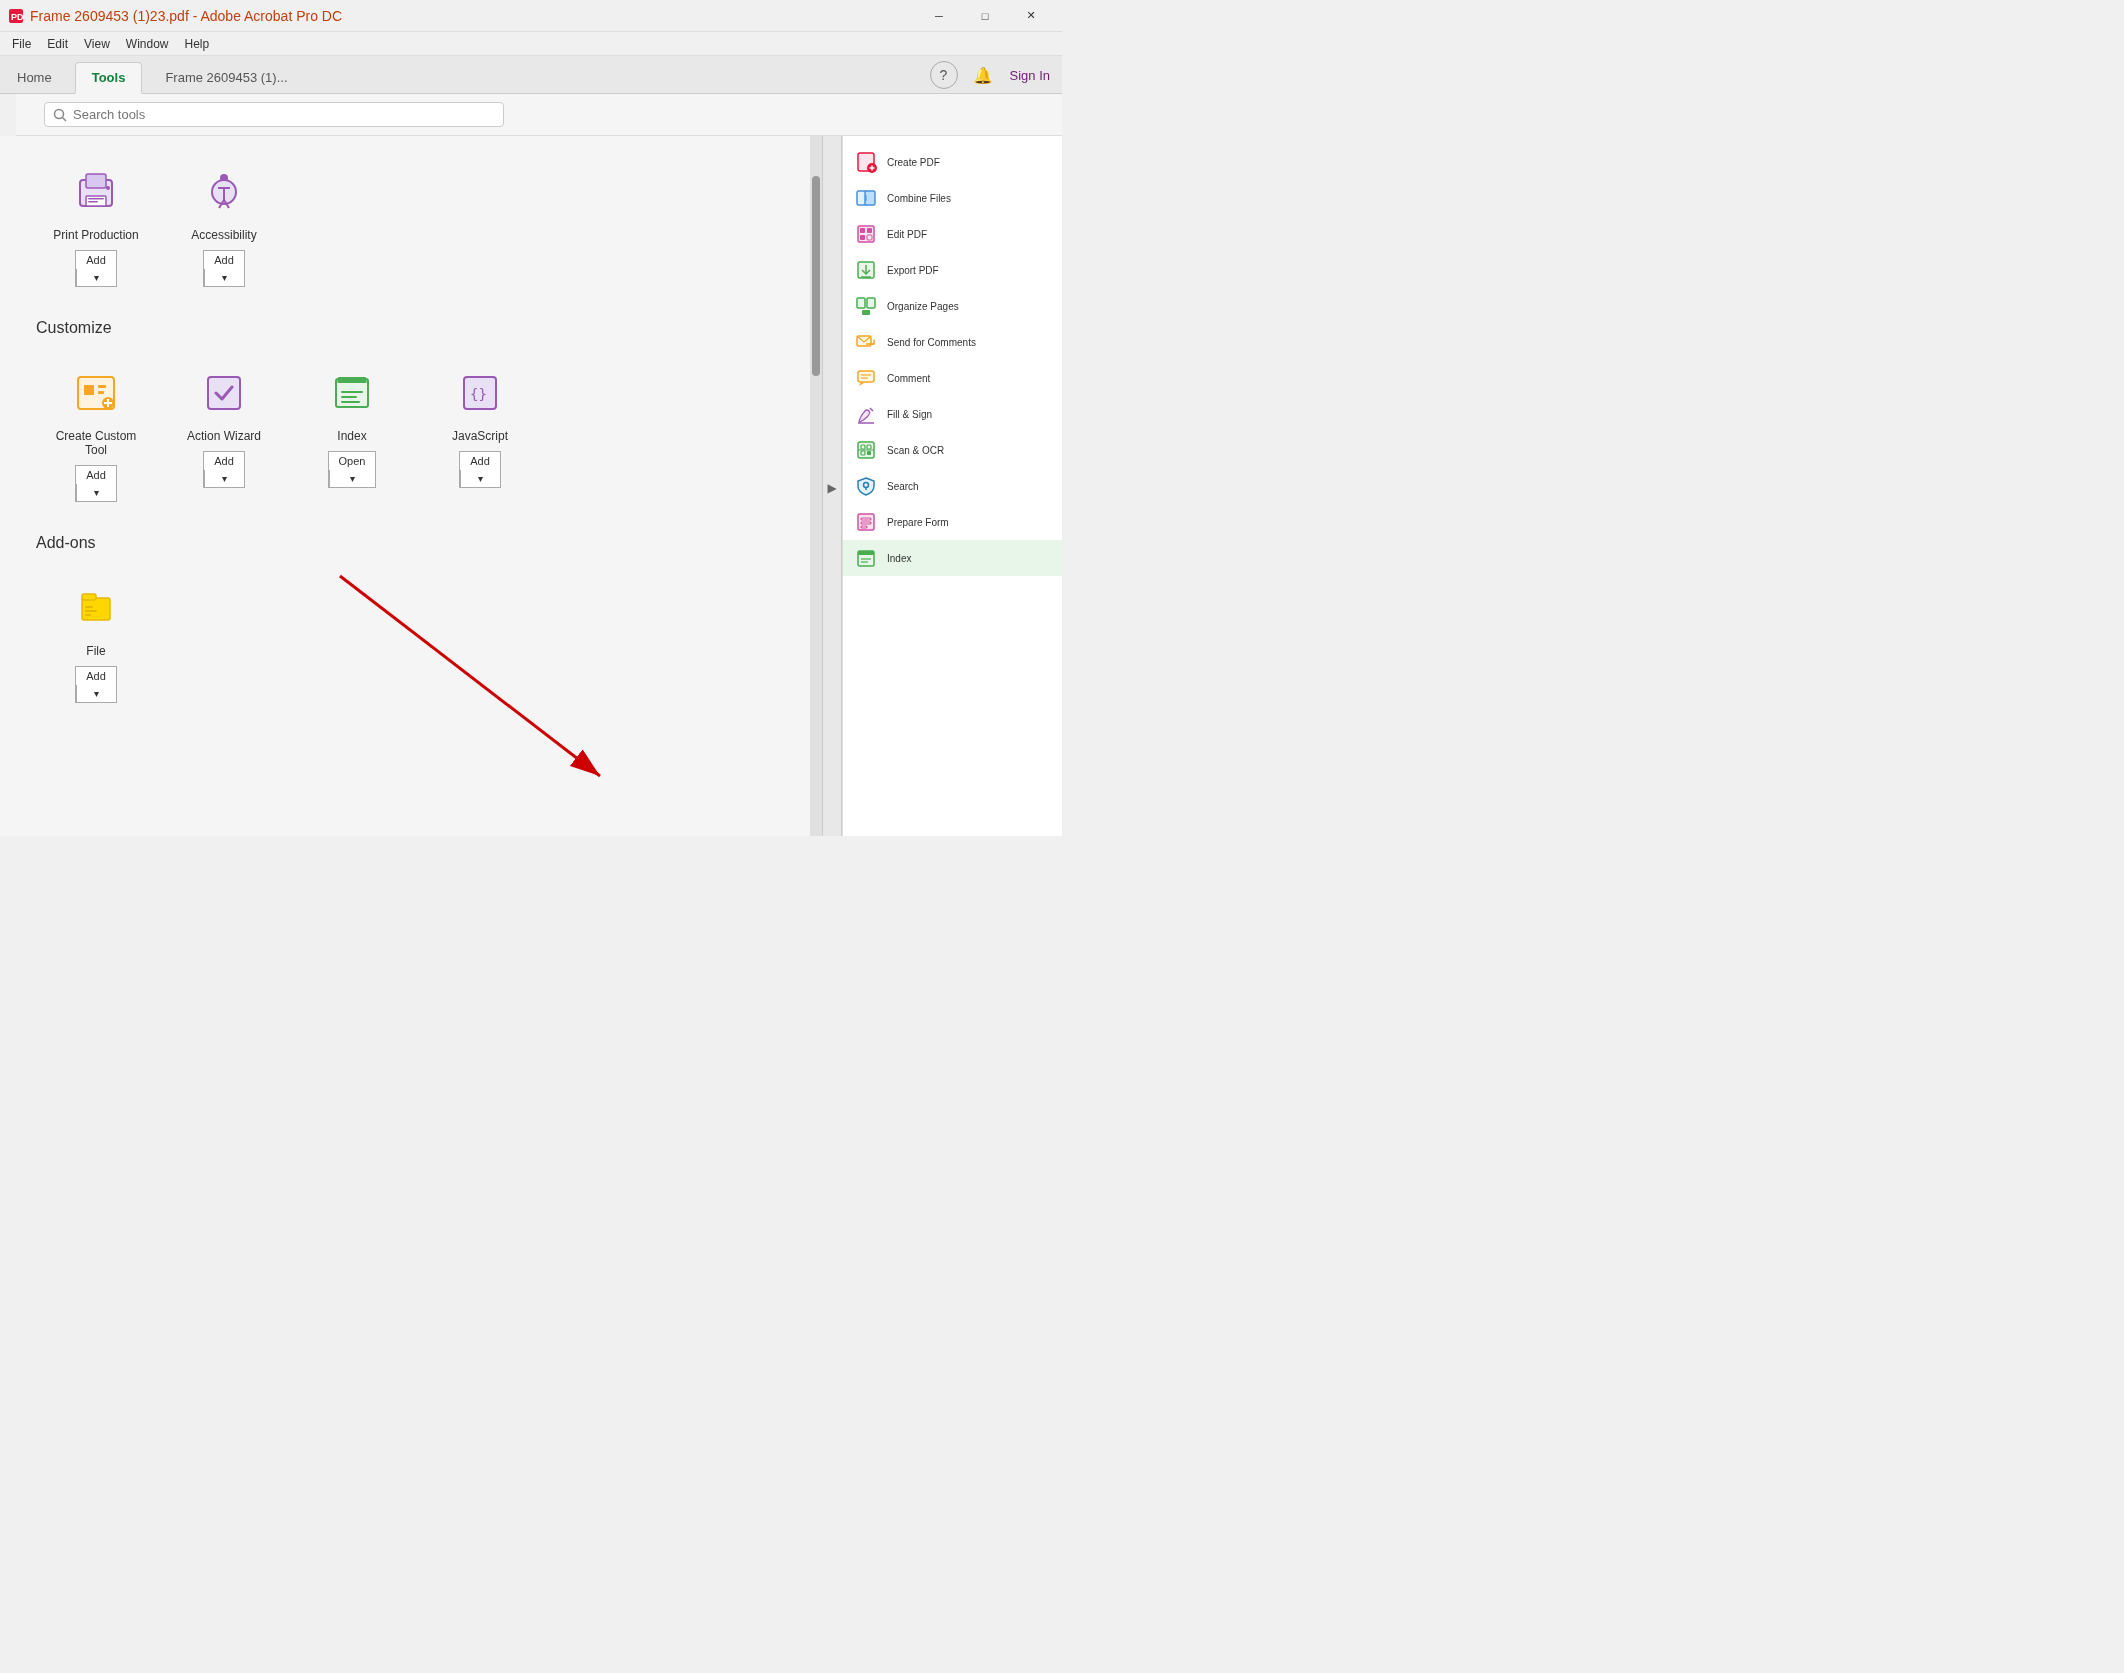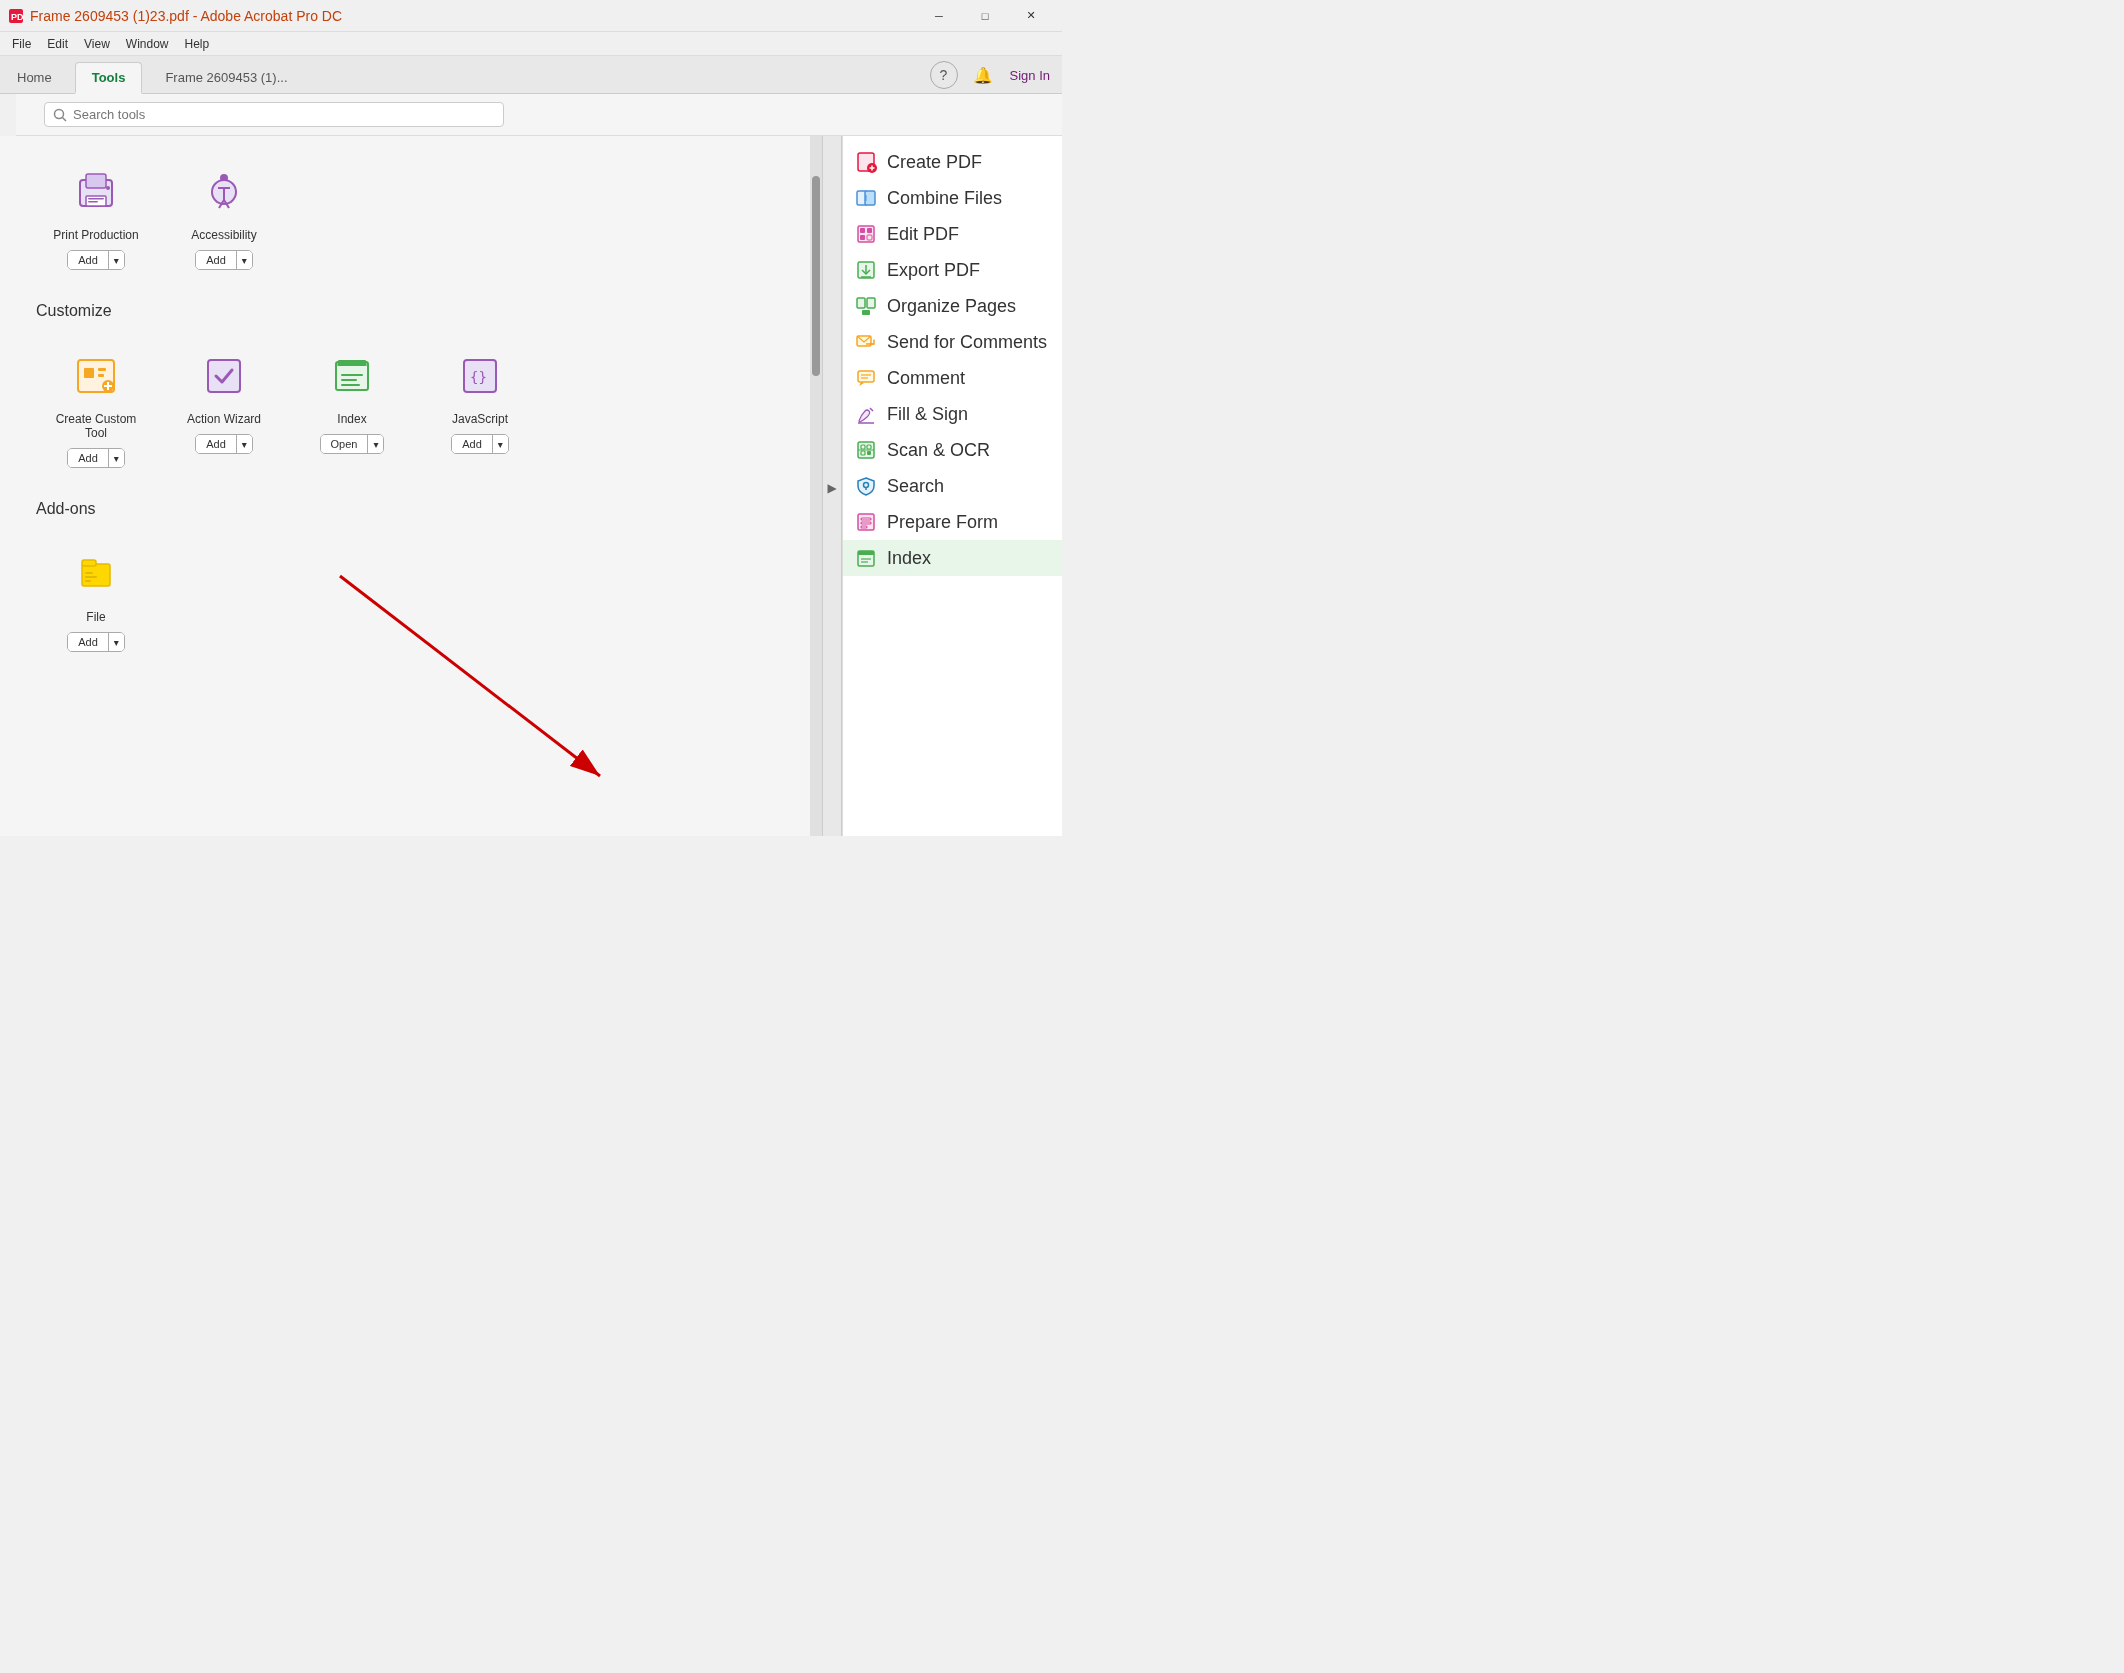--- a/index.html
+++ b/index.html
@@ -158,22 +158,23 @@
     }
     .tool-label {
       font-size: 12px;
       color: #333;
       text-align: center;
       margin-bottom: 8px;
     }
     .tool-btn-wrap {
       display: flex;
       border: 1px solid #aaa;
-      border-radius: 5px;
+      border-radius: 0;
       overflow: hidden;
+      flex-direction: column;
     }
     .tool-btn-main {
       padding: 3px 10px;
       font-size: 11px;
       background: white;
       border: none;
       cursor: pointer;
       color: #333;
     }
     .tool-btn-arrow {
@@ -231,21 +232,21 @@
       padding: 7px 12px;
       cursor: pointer;
       gap: 10px;
     }
     .panel-item-icon {
       width: 22px; height: 22px;
       display: flex; align-items: center; justify-content: center;
       flex-shrink: 0;
     }
     .panel-item-label {
-      font-size: 18px;
+      font-size: 10px;
       color: #333;
     }
 
     
     .arrow-overlay {
       position: absolute;
       top: 0; left: 0;
       width: 100%; height: 100%;
       pointer-events: none;
     }

